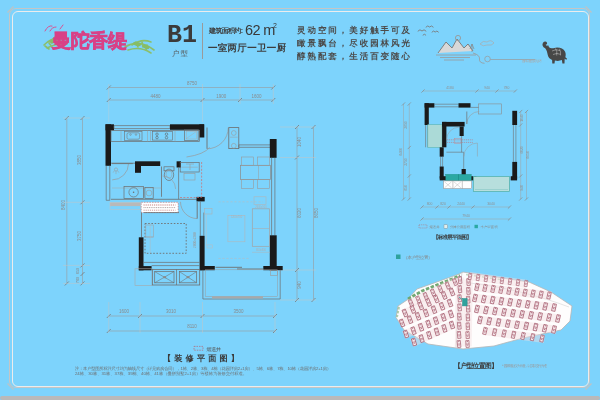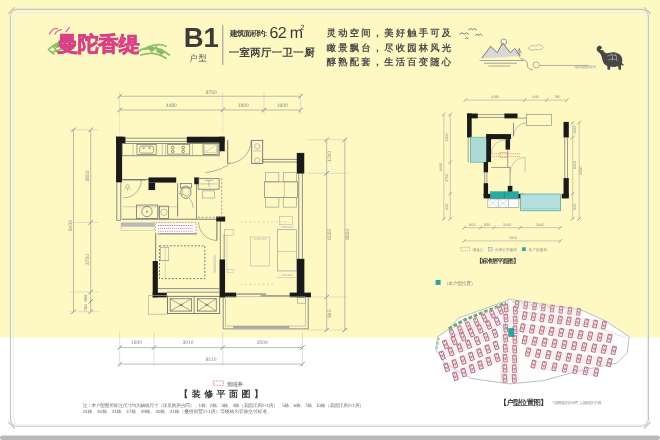--- a/index.html
+++ b/index.html
@@ -1,17 +1,17 @@
 <!DOCTYPE html>
 <html><head>
 <meta charset="utf-8">
 <style>
   html,body{margin:0;padding:0;}
   body{width:600px;height:400px;background:#ffffff;font-family:"Liberation Sans",sans-serif;overflow:hidden;}
-  .page{position:relative;width:600px;height:307px;background:#fef9c3;}
+  .page{position:relative;width:600px;height:400px;background:#7dd3fc;}
   .abs{position:absolute;}
 </style>
 </head>
 <body>
 <div class="page">
 
 <div class="abs" style="left:9px;top:8px;width:579px;height:378px;border:1.6px solid #c5c5c5;border-radius:7px;"></div>
 
 <div class="abs" style="left:11.5px;top:10.5px;width:575px;height:374px;border:1px solid #ececec;border-radius:6px;"></div>
 
@@ -50,21 +50,21 @@
         </g>
   <svg width="30" height="12" viewBox="0 0 30 12" style="position:absolute;left:21px;top:-1px;">
  <path d="M5,10 Q8,4 12,5 M10,10 Q12,6 16,6 M20,8 l3,-4" stroke="#da5093" stroke-width="1" fill="none" stroke-linecap="round"></path>
 </svg>
 </svg></div>
 
 <svg class="abs" style="left:48px;top:26px;" width="90" height="26" viewBox="0 0 90 26">
 <text x="4" y="20.5" font-size="19" font-weight="bold" fill="#d84186" stroke="#d84186" stroke-width="0.7" textLength="75">曼陀香缇</text>
 </svg>
 
-<div class="abs" style="left:167px;top:21px;width:34px;height:30px;font-family:Liberation Sans, sans-serif;font-size:25px;font-weight:bold;color:#3b3b3b;">B1</div>
+<div class="abs" style="left:167px;top:21px;width:34px;height:30px;font-family:Liberation Mono, monospace;font-size:25px;font-weight:bold;color:#3b3b3b;">B1</div>
 
 <svg class="abs" style="left:170px;top:47px;" width="24" height="11" viewBox="0 0 24 11">
 <text x="2" y="8.6" font-size="7.5" fill="#555" textLength="16">户型</text>
 </svg>
 
 <div class="abs" style="left:202px;top:23px;width:1px;height:36px;background:#9a9a9a;"></div>
 
 <svg class="abs" style="left:207px;top:18px;" width="95" height="22" viewBox="0 0 95 22">
 <text x="2" y="14.5" font-size="7" font-weight="bold" fill="#3d3d3d" textLength="34">建筑面积约:</text>
 <text x="38" y="16.5" font-size="14.5" fill="#383838" letter-spacing="-0.6">62 m</text>

